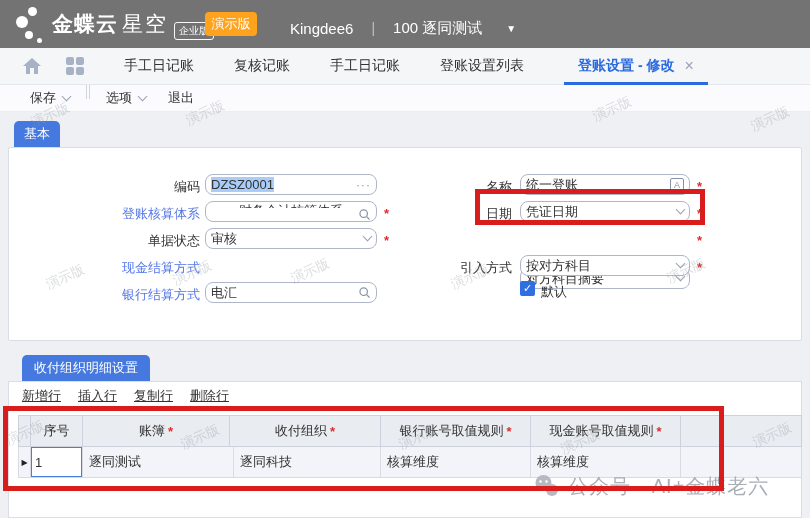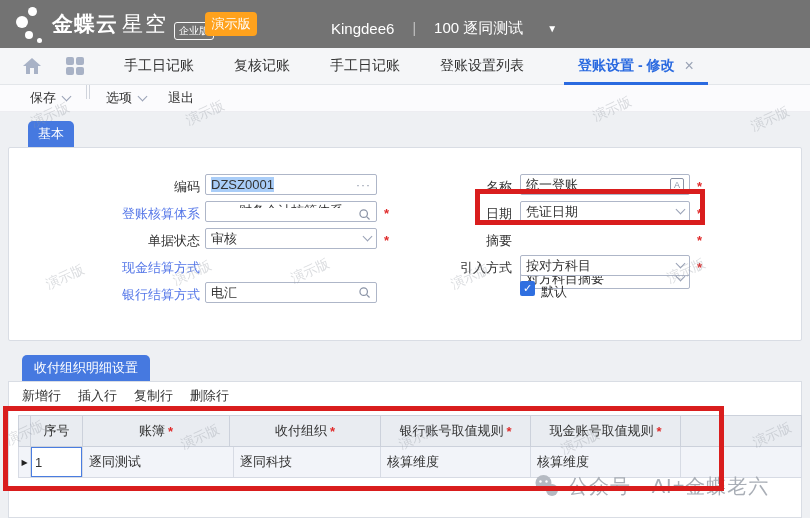--- a/index.html
+++ b/index.html
@@ -15,21 +15,21 @@
   .d1 { left:16px; top:5px;  width:9px;  height:9px; }
   .d2 { left:4px;  top:14px; width:12px; height:12px; }
   .d3 { left:13px; top:29px; width:8px;  height:8px; }
   .d4 { left:25px; top:36px; width:5px;  height:5px; }
   .brand-bold  { color:#fff; font-size:21px; font-weight:bold; letter-spacing:1px; margin-left:4px; }
   .brand-light { color:#fff; font-size:21px; font-weight:300; letter-spacing:2px; margin-left:4px; }
   .edition { color:#fff; font-size:10px; border:1px solid rgba(255,255,255,.95); border-radius:3px;
              padding:1px 4px; margin-left:6px; align-self:flex-end; margin-bottom:6px; }
   .demo-badge { position:absolute; left:205px; top:12px; width:52px; height:24px; background:#ffa21d;
                 color:#fff; font-size:13px; border-radius:4px; display:flex; align-items:center; justify-content:center; }
-  .env { position:absolute; left:290px; top:0; height:56px; display:flex; align-items:center; color:#fff; font-size:15px;margin-left:41px; }
+  .env { position:absolute; left:290px; top:0; height:56px; display:flex; align-items:center; color:#fff; font-size:15px; }
   .env .sep { color:rgba(255,255,255,.55); margin:0 18px; font-size:14px; }
   .env .caret { font-size:10px; margin-left:24px; color:#fff; }
 
   
   .tabbar { position:absolute; left:0; top:48px; width:810px; height:37px; background:#f5f6f8;
             border-bottom:1px solid #e3e6ea; display:flex; align-items:center; }
   .home-ic { margin-left:22px; width:20px; height:18px; }
   .grid-ic { margin-left:24px; width:18px; height:18px; display:grid; grid-template-columns:8px 8px; grid-template-rows:8px 8px; gap:2px; }
   .grid-ic i { background:#a8b2c6; border-radius:2px; }
   .navtab { margin-left:40px; font-size:14px; color:#333; white-space:nowrap; cursor:pointer; }
@@ -46,42 +46,42 @@
           transform:rotate(45deg); margin-left:7px; margin-top:-4px; }
   .tb-sep { width:4px; height:14px; border-left:1px solid #d0d4dc; border-right:1px solid #d0d4dc; margin:0 16px; }
 
   
   .card1 { position:absolute; left:8px; top:147px; width:794px; height:194px; background:#fff;
            border:1px solid #d9dde4; border-radius:2px; }
   .card2 { position:absolute; left:8px; top:381px; width:794px; height:137px; background:#fff;
            border:1px solid #d9dde4; }
   .sec-tab { position:absolute; background:#4679e0; color:#fff; font-size:13px; border-radius:5px 5px 0 0;
              display:flex; align-items:center; justify-content:center; cursor:pointer; }
-  .sec-tab1 { left:28px; top:121px; width:46px; height:26px; }
+  .sec-tab1 { left:14px; top:121px; width:46px; height:26px; }
   .sec-tab2 { left:22px; top:355px; width:128px; height:26px; }
 
   
   .fld-label { position:absolute; font-size:13px; color:#333; text-align:right; white-space:nowrap; }
   .fld-label.link { color:#5577e8; }
   .fld-box { position:absolute; width:172px; height:21px; background:#fff; border:1px solid #aeb6c8;
-             border-radius:2px; display:flex; align-items:center; padding:0 5px; }
+             border-radius:8px; display:flex; align-items:center; padding:0 5px; }
   .fld-box .val { font-size:13px; color:#333; white-space:nowrap; overflow:hidden; }
   .sel-highlight { background:#a9cdf8; }
   .box-suffix { margin-left:auto; display:flex; align-items:center; }
   .dots3 { color:#8a93a6; font-size:12px; letter-spacing:1px; }
   .lang-ic { width:14px; height:13px; border:1px solid #8a93a6; border-radius:2px; color:#8a93a6;
              font-size:9px; display:flex; align-items:center; justify-content:center; }
   .req { position:absolute; color:#e02b2b; font-size:13px; font-weight:bold; }
   .cb { position:absolute; width:15px; height:15px; background:#2f6fe0; border-radius:2px; color:#fff;
         font-size:11px; display:flex; align-items:center; justify-content:center; cursor:pointer; }
   .cb-label { position:absolute; font-size:13px; color:#333; }
 
   
   .actions { position:absolute; left:22px; top:387px; display:flex; gap:17px; font-size:13px; color:#333; }
-  .actions span { cursor:pointer; white-space:nowrap; }
+  .actions span { text-decoration:underline; cursor:pointer; white-space:nowrap; }
 
   
   .gtable { position:absolute; left:18px; top:415px; width:784px; font-size:13px; color:#333; }
   .trow { display:flex; }
   .hrow .cell { background:#e9ecf1; border:1px solid #ccd1db; border-left:none; height:32px;
                 display:flex; align-items:center; justify-content:center; }
   .hrow .cell:first-child { border-left:1px solid #ccd1db; }
   .drow .cell { background:#f2f4f9; border:1px solid #d7dbe4; border-top:none; border-left:none; height:31px;
                 display:flex; align-items:center; padding:0 6px; }
   .drow .cell:first-child { border-left:1px solid #d7dbe4; }
@@ -218,21 +218,20 @@
   </div>
   <span class="req" style="left:697px; top:179px;">*</span>
 
   <span class="fld-label" style="left:360px; top:205px; width:152px;">日期</span>
   <div class="fld-box" style="left:520px; top:201px; width:170px;">
     <span class="val">凭证日期</span>
     <i class="chev" style="margin-left:auto;"></i>
   </div>
   <span class="req" style="left:697px; top:206px;">*</span>
 
-  <span class="fld-label" style="left:360px; top:232px; width:152px;">摘要</span>
   <div class="fld-box" style="left:520px; top:228px; width:170px;margin-top:40px;">
     <span class="val">对方科目摘要</span>
     <i class="chev" style="margin-left:auto;"></i>
   </div>
   <span class="req" style="left:697px; top:233px;">*</span>
 
   <span class="fld-label" style="left:360px; top:259px; width:152px;">引入方式</span>
   <div class="fld-box" style="left:520px; top:255px; width:170px;">
     <span class="val">按对方科目</span>
     <i class="chev" style="margin-left:auto;"></i>

